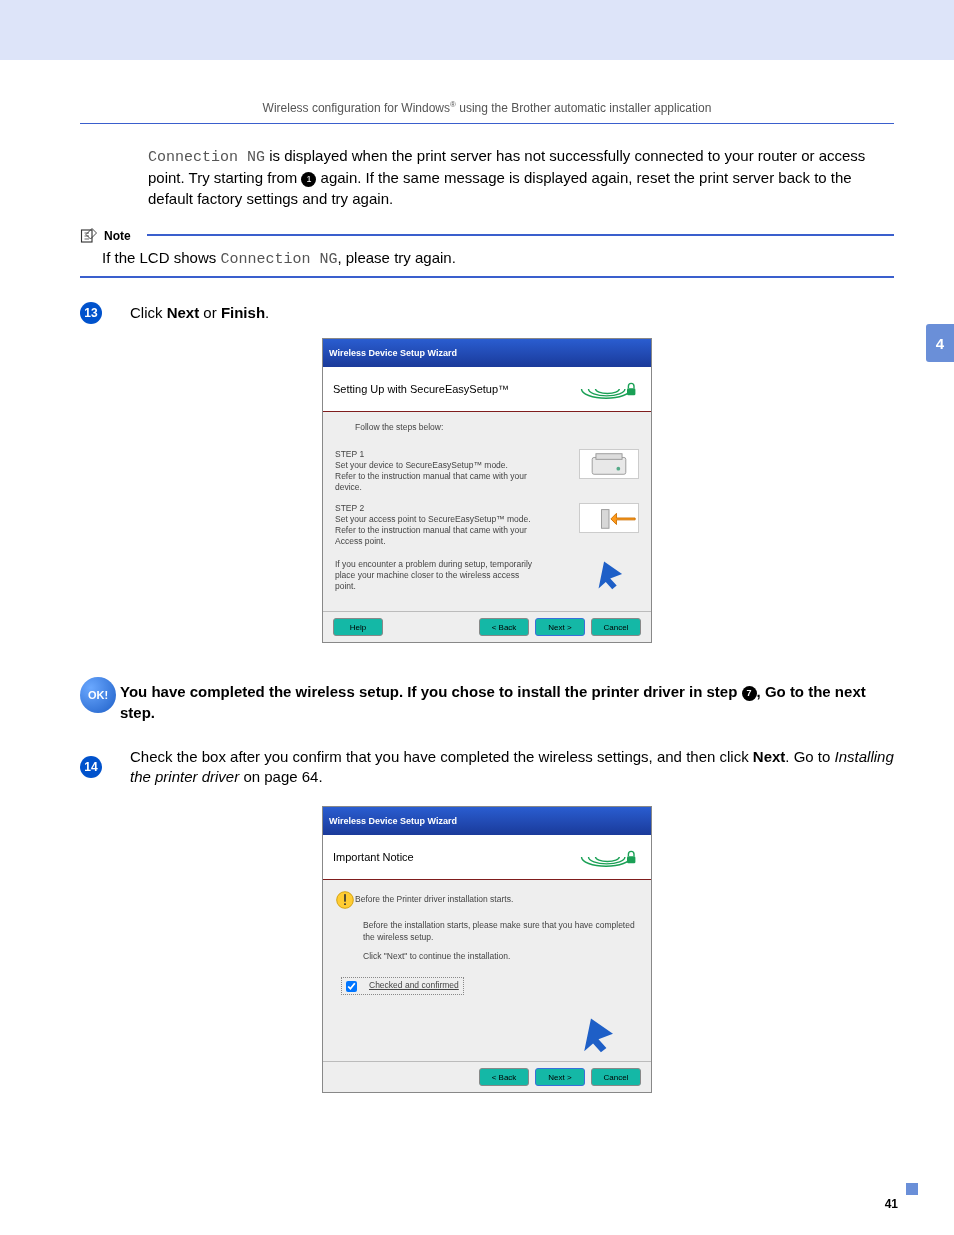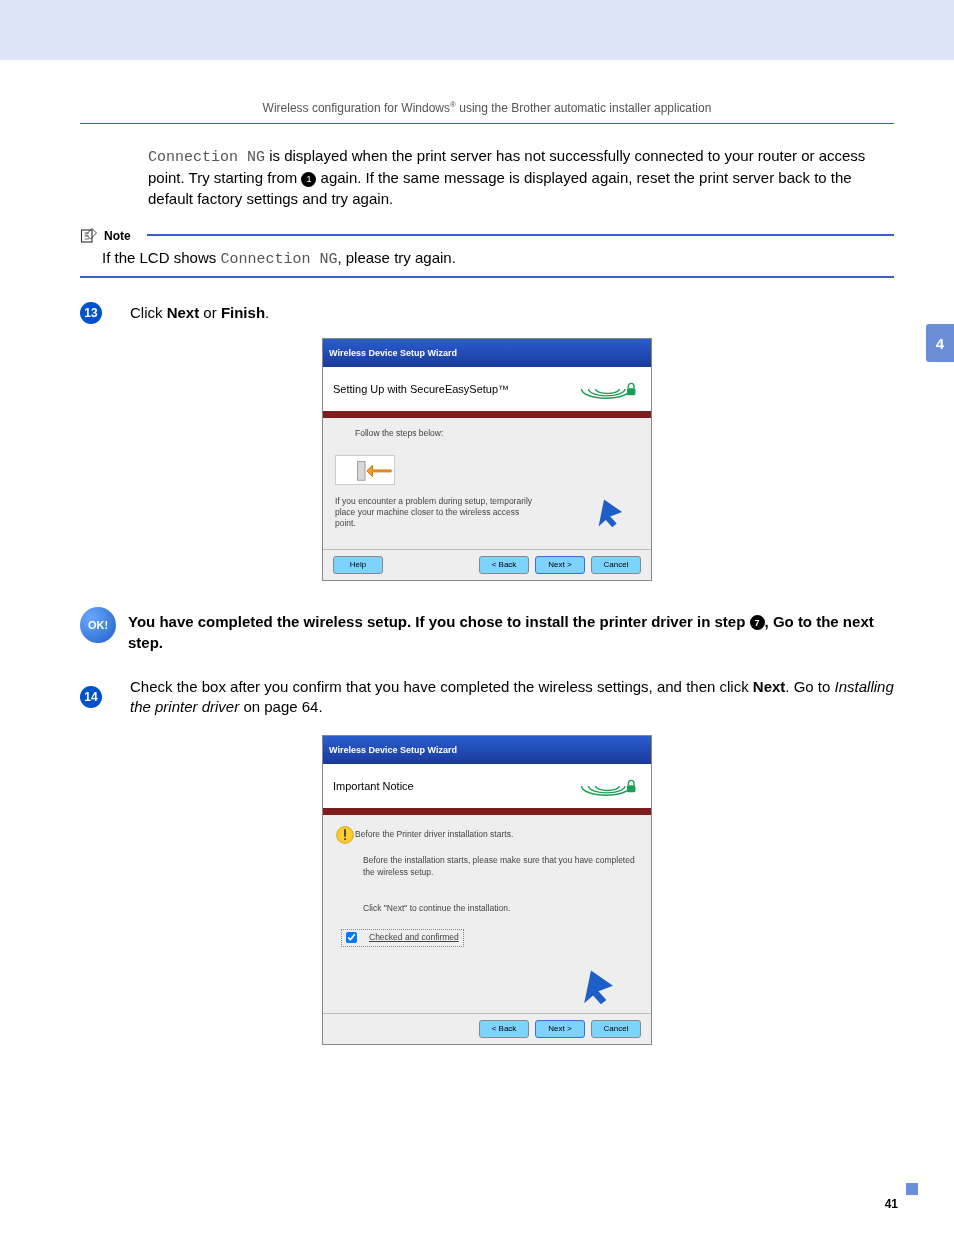--- a/index.html
+++ b/index.html
@@ -13,37 +13,37 @@
   .note-block { margin-top: 18px; margin-left: 0; }
   .note-head { display: flex; align-items: center; gap: 6px; }
   .note-head .note-icon { width: 18px; height: 18px; }
   .note-head .note-label { font-size: 12px; font-weight: bold; }
   .note-rule { flex: 1; border-top: 2px solid #3a5fcd; margin-left: 10px; margin-top:-2px; }
   .note-text { font-size: 15px; margin-left: 22px; margin-top: 4px; }
   .note-bottom-rule { border-top: 2px solid #3a5fcd; margin-top: 8px; margin-left: 0; }
   .step-row { display: flex; align-items: center; gap: 28px; margin-top: 24px; }
   .step-badge { width: 22px; height: 22px; border-radius: 50%; background: #0052cc; color: #fff; font-size: 12px; font-weight: bold; display: flex; align-items: center; justify-content: center; flex-shrink: 0; }
   .step-text { font-size: 15px; line-height: 1.35; }
-  .ok-row { display: flex; align-items: flex-start; gap: 12px; margin-top: 26px; }
+  .ok-row { display: flex; align-items: flex-start; gap: 4px; margin-top: 34px; }
   .ok-badge { width: 36px; height: 36px; border-radius: 50%; background: radial-gradient(circle at 30% 30%, #6aa8ff, #1e5fc7); color: #fff; font-size: 11px; font-weight: bold; display: flex; align-items: center; justify-content: center; flex-shrink: 0; }
   .ok-text { font-size: 15px; font-weight: bold; line-height: 1.4; padding-top:4px; }
   .ref-circle-sm { display: inline-flex; width: 15px; height: 15px; border-radius: 50%; background: #000; color: #fff; font-size: 9px; align-items: center; justify-content: center; vertical-align: middle; }
   .ref-circle-lg { display: inline-flex; width: 15px; height: 15px; border-radius: 50%; background: #000; color: #fff; font-size: 9px; align-items: center; justify-content: center; vertical-align: middle; }
   .wizard { width: 330px; margin: 14px auto 0; border: 1px solid #888; background: #eee; font-size: 9px; }
   .wiz-title { background: linear-gradient(#2a5dd0,#1a3a9a); color: #fff; font-weight: bold; padding: 9px 6px; font-size: 9px; }
-  .wiz-head { background: #fff; border-bottom: 7px solid #7f1d1d; padding: 10px 10px; display: flex; justify-content: space-between; align-items: center; }
+  .wiz-head { background: #fff; border-bottom: 1px solid #7f1d1d; padding: 10px 10px; display: flex; justify-content: space-between; align-items: center; }
   .wiz-head-title { font-size: 11px; }
   .ses-logo { width: 70px; height: 24px; }
   .wiz-body { padding: 10px 12px 6px; color: #444; font-size: 8.5px; line-height: 1.3; }
   .wiz-body .row { display: flex; justify-content: space-between; align-items: flex-start; margin-bottom: 10px; }
   .wiz-body .row .txt { width: 68%; }
   .wiz-body .row .img { width: 60px; height: 30px; background: #fff; border: 1px solid #ccc; display: flex; align-items: center; justify-content: center; overflow: hidden; }
   .wiz-foot { border-top: 1px solid #bbb; padding: 6px 10px; display: flex; gap: 6px; }
   .wiz-foot .spacer { flex: 1; }
-  .wbtn { width: 50px; height: 18px; background: #7dd3fc; border: 1px solid #888; border-radius: 3px; font-size: 8px; display: flex; align-items: center; justify-content: center; }
+  .wbtn { width: 50px; height: 18px; background: #14b8a6; border: 1px solid #888; border-radius: 3px; font-size: 8px; display: flex; align-items: center; justify-content: center; }
   .wbtn.help { margin-right: auto; }
   .wiz2-body { padding: 10px 12px 8px; color: #444; font-size: 8.5px; line-height: 1.4; }
   .info-row { display: flex; gap: 0; align-items: center; margin-bottom: 10px; }
   .info-icon { width: 20px; height: 20px; }
   .checkbox-row { display: flex; align-items: center; gap: 12px; border: 1px dotted #888; padding: 2px 4px; width: fit-content; margin-top: 6px; }
   .checkbox-row input { width: 11px; height: 11px; }
   .chapter-tab { position: absolute; right: 0; top: 324px; width: 28px; height: 38px; background: #6a8fd8; color: #fff; font-size: 15px; font-weight: bold; display: flex; align-items: center; justify-content: center; border-radius: 3px 0 0 3px; }
   .page-num { position: absolute; right: 56px; bottom: 24px; font-size: 12px; font-weight: bold; }
   .page-accent { position: absolute; right: 36px; bottom: 40px; width: 12px; height: 12px; background: #6a8fd8; }
   .italic { font-style: italic; }
@@ -100,20 +100,39 @@
           </g>
           <g transform="translate(78,8)">
             <path d="M4 8v-3a4 4 0 0 1 8 0v3" fill="none" stroke="#1aa055" stroke-width="2"></path>
             <rect x="2" y="8" width="12" height="10" rx="2" fill="#1aa055"></rect>
           </g>
         </svg>
     </div>
     <div class="wiz-body">
       <div style="margin-bottom:16px;margin-left:20px;">Follow the steps below:</div>
       <div class="row">
+        <div class="txt">
+          <div>STEP 1</div>
+          <div>Set your device to SecureEasySetup™ mode.</div>
+          <div>Refer to the instruction manual that came with your device.</div>
+        </div>
+        <div class="img">
+          <svg viewBox="0 0 60 30" width="56" height="28">
+              <rect x="12" y="8" width="36" height="18" rx="2" fill="#e8e8e8" stroke="#999"></rect>
+              <rect x="16" y="4" width="28" height="6" fill="#ddd" stroke="#999"></rect>
+              <circle cx="40" cy="20" r="2" fill="#5a8"></circle>
+            </svg>
+        </div>
+      </div>
+      <div class="row">
+        <div class="txt">
+          <div>STEP 2</div>
+          <div>Set your access point to SecureEasySetup™ mode.</div>
+          <div>Refer to the instruction manual that came with your Access point.</div>
+        </div>
         <div class="img">
           <svg viewBox="0 0 60 30" width="56" height="28">
               <rect x="22" y="6" width="8" height="20" fill="#d8d8d8" stroke="#999"></rect>
               <path d="M58 15 L38 15 L38 10 L32 16 L38 22 L38 17 L58 17 Z" fill="#ff9a1a" stroke="#cc7000"></path>
             </svg>
         </div>
       </div>
       <div class="row" style="margin-bottom:12px;align-items:center;">
         <div class="txt">If you encounter a problem during setup, temporarily place your machine closer to the wireless access point.</div>
         <div style="width:60px;height:36px;display:flex;align-items:center;justify-content:center;">
@@ -164,21 +183,21 @@
     </div>
     <div class="wiz2-body">
       <div class="info-row">
         <svg class="info-icon" viewBox="0 0 24 24">
             <circle cx="12" cy="12" r="10" fill="#ffcc33" stroke="#cc9900"></circle>
             <rect x="11" y="5" width="2" height="9" fill="#333"></rect>
             <rect x="11" y="16" width="2" height="2" fill="#333"></rect>
           </svg>
         <div>Before the Printer driver installation starts.</div>
       </div>
-      <div style="margin-left:28px;margin-bottom:24px;">Before the installation starts, please make sure that you have completed the wireless setup.</div>
+      <div style="margin-left:28px;margin-bottom:8px;">Before the installation starts, please make sure that you have completed the wireless setup.</div>
       <div style="margin-left:28px;margin-bottom:14px;">Click "Next" to continue the installation.</div>
       <div class="checkbox-row" style="margin-left:6px;">
         <input type="checkbox" checked="" style="">
         <span style="text-decoration:underline;">Checked and confirmed</span>
       </div>
       <div class="big-arrow">
         <svg viewBox="0 0 40 40" width="44" height="44" style="position:absolute;right:20px;bottom:-4px;">
             <path d="M20 4 L4 30 L14 26 L18 36 L24 34 L20 24 L34 24 Z" fill="#1e5fc7" transform="rotate(-20 20 20)"></path>
           </svg>
       </div>

